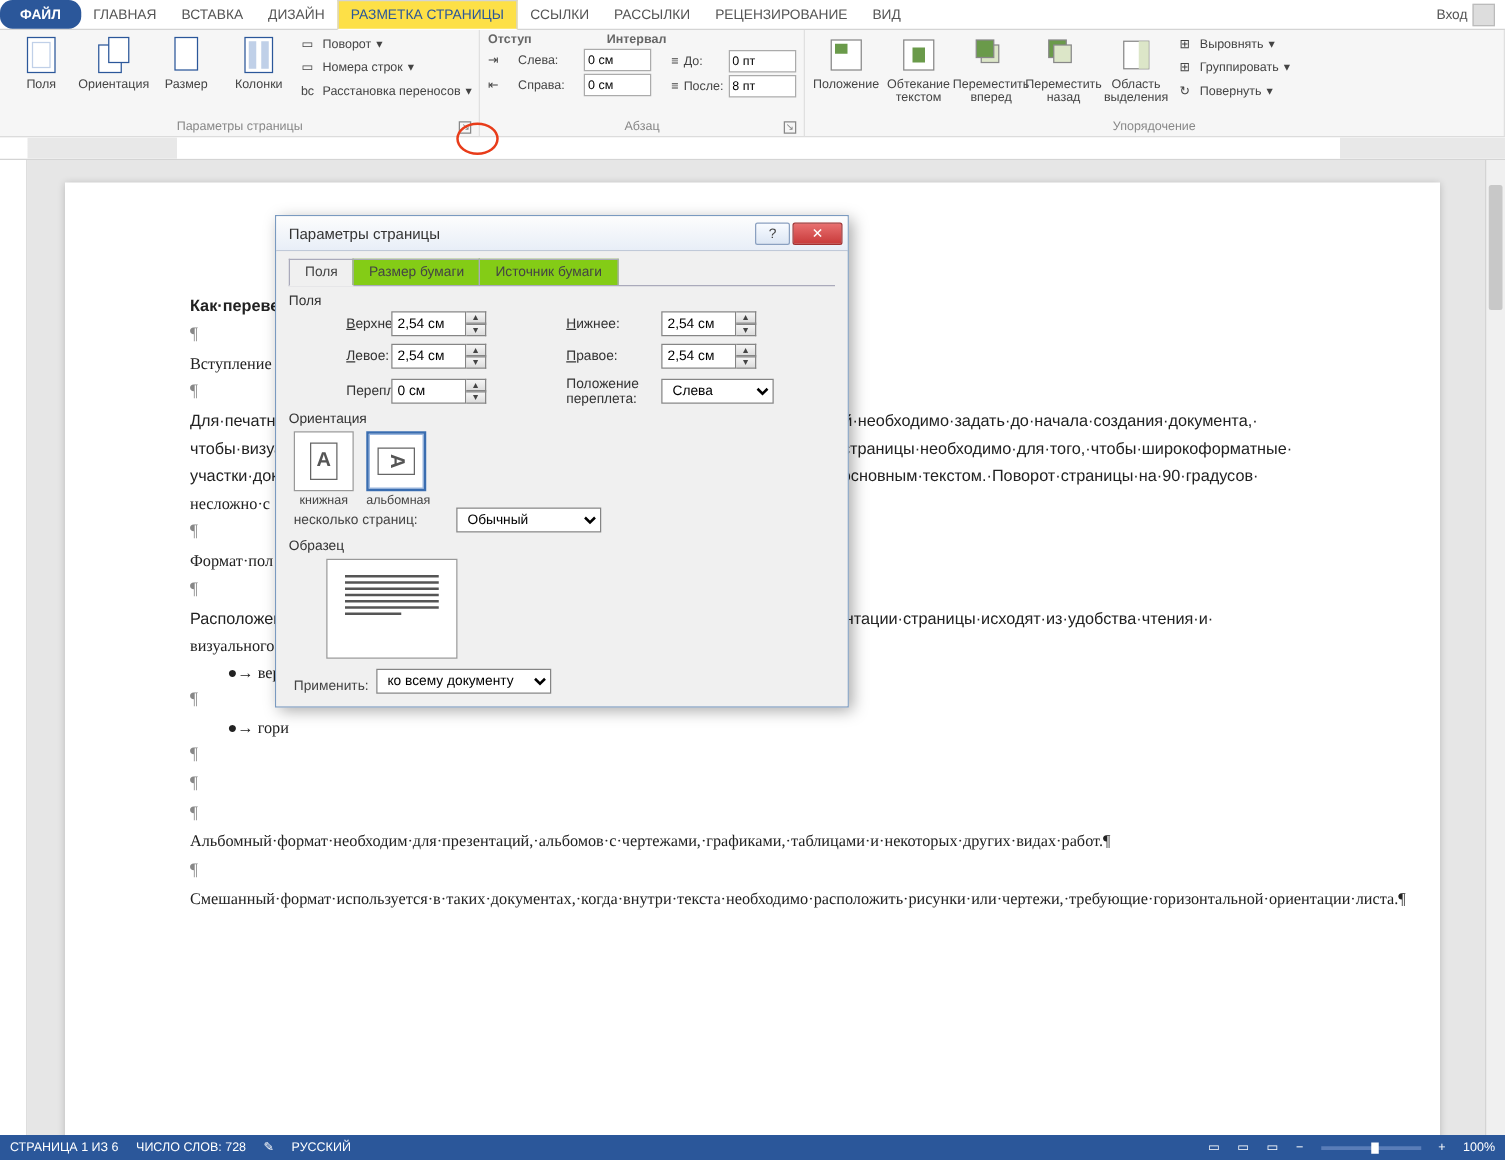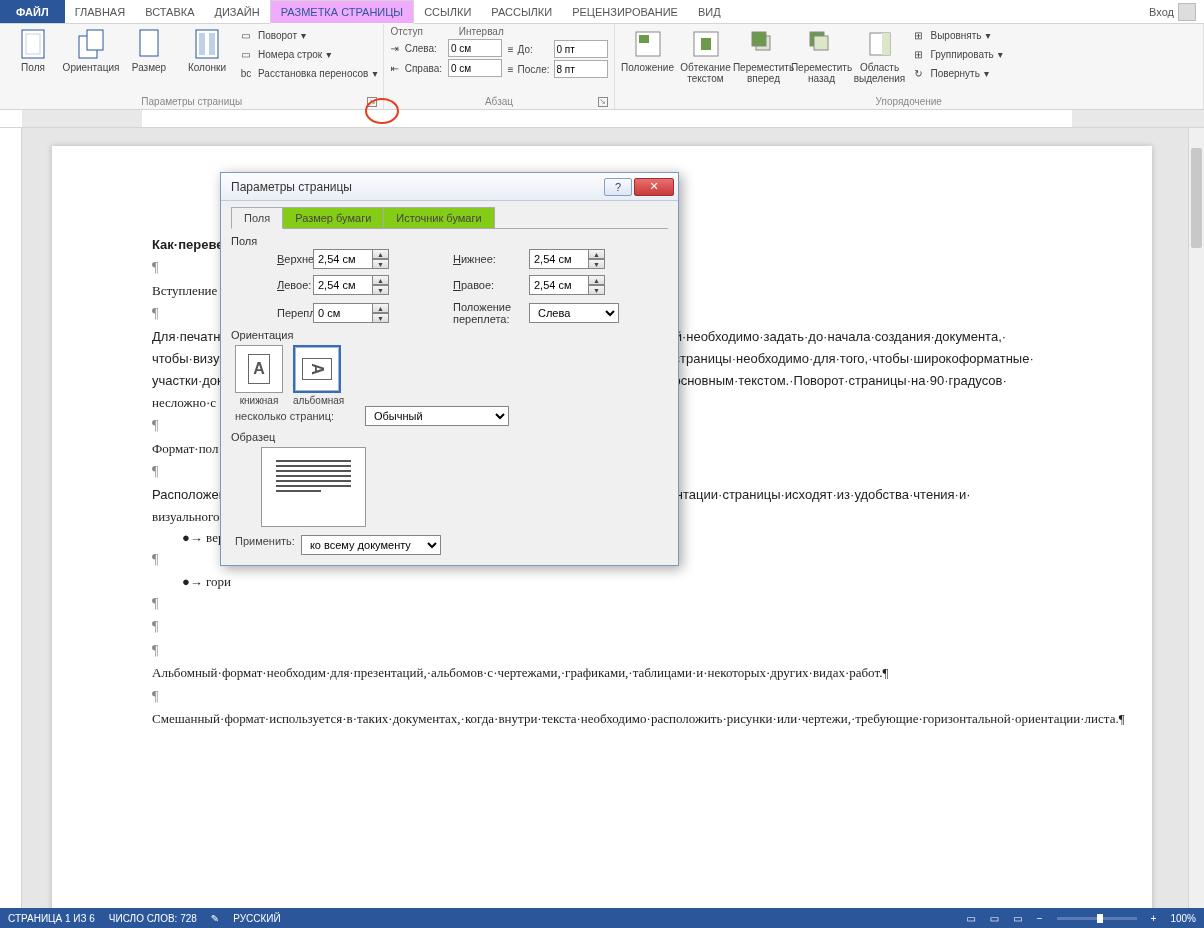--- a/index.html
+++ b/index.html
@@ -1,22 +1,22 @@
 <!DOCTYPE html>
 <html><head>
 <meta charset="utf-8">
 <style>
 * { box-sizing: border-box; font-family: "Segoe UI", Tahoma, sans-serif; }
 body { margin: 0; background: #fff; font-size: 11px; color: #444; overflow: hidden; }
 
 
 .tabs { display: flex; background: #fff; border-bottom: 1px solid #d4d4d4; height: 24px; align-items: stretch; }
 .tab { padding: 4px 10px; font-size: 11px; color: #555; cursor: pointer; display:flex; align-items:center; }
-.tab.file { background: #2b579a; color: #fff; font-weight: bold; padding: 8px 16px; }
-.tab.active { background: #f0abfc; border: 1px solid #d4d4d4; border-bottom: 1px solid #fff; margin-bottom: -1px; color: #2b579a; }
+.tab.file { background: #2b579a; color: #fff; font-weight: bold; padding: 8px 16px; border-radius: 10px; }
+.tab.active { background: #fde047; border: 1px solid #d4d4d4; border-bottom: 1px solid #fff; margin-bottom: -1px; color: #2b579a; }
 .tabs .spacer { flex: 1; }
 .login { padding: 4px 8px; display:flex; align-items:center; gap:4px; color:#555; }
 .avatar { width:18px; height:18px; background:#ddd; border:1px solid #bbb; }
 
 
 .ribbon { display: flex; background: #f6f6f6; border-bottom: 1px solid #d4d4d4; height: 86px; }
 .group { border-right: 1px solid #e0e0e0; padding: 2px 6px 0 6px; display:flex; flex-direction:column; }
 .group-body { display:flex; align-items:flex-start; flex:1; gap:4px; }
 .group-label { text-align:center; font-size:10px; color:#888; padding:2px 0; position:relative; }
 .group-label .launcher { position:absolute; right:0; bottom:2px; width:10px; height:10px; border:1px solid #888; font-size:8px; line-height:8px; text-align:center; color:#888; }
@@ -153,21 +153,21 @@
         <div class="small-row"><span class="icon">▭</span><span>Номера строк</span> ▾</div>
         <div class="small-row"><span class="icon">bc</span><span>Расстановка переносов</span> ▾</div>
       </div>
     </div>
     <div class="group-label"><span>Параметры страницы</span><span class="launcher">↘</span></div>
   </div>
 
   <div class="group">
     <div class="group-body">
       <div class="stack" style="gap:2px;">
-        <div style="display:flex; gap:36px; font-size:10px; color:#666;">
+        <div style="display:flex; gap:60px; font-size:10px; color:#666;font-weight:bold;">
             <span>Отступ</span>
             <span>Интервал</span>
           </div>
         <div class="indent-grid">
           <span>⇥</span>
             <span>Слева:</span>
             <input value="0 см" style="">
           <span>⇤</span>
             <span>Справа:</span>
             <input value="0 см" style="">
@@ -361,35 +361,35 @@
             <div class="pg landscape">
               <span style="transform:rotate(90deg); display:inline-block;">A</span>
             </div>
           </div>
         <span>альбомная</span>
       </div>
     </div>
 
     <div style="display:flex; align-items:center; gap:10px; margin-left:4px;">
       <label style="width:120px;">несколько страниц:</label>
-      <select class="select" style="width:144px;"><option>Обычный</option></select>
+      <select class="select" style="width:116px;"><option>Обычный</option></select>
     </div>
 
     <div class="fieldset-label" style="margin-top:5px;">Образец</div>
     <div class="preview-box">
       <div class="line"></div>
         <div class="line"></div>
         <div class="line"></div>
         <div class="line"></div>
         <div class="line"></div>
         <div class="line"></div>
         <div class="line" style="width:60%;"></div>
     </div>
 
-    <div style="display:flex; align-items:flex-start; gap:6px; margin-left:4px;">
+    <div style="display:flex; align-items:flex-end; gap:6px; margin-left:4px;">
       <label>Применить:</label>
       <select class="select" style="width:140px;"><option>ко всему документу</option></select>
     </div>
 
   </div>
 </div>
 
 <div class="statusbar">
   <div class="sb-item">СТРАНИЦА 1 ИЗ 6</div>
   <div class="sb-item">ЧИСЛО СЛОВ: 728</div>

